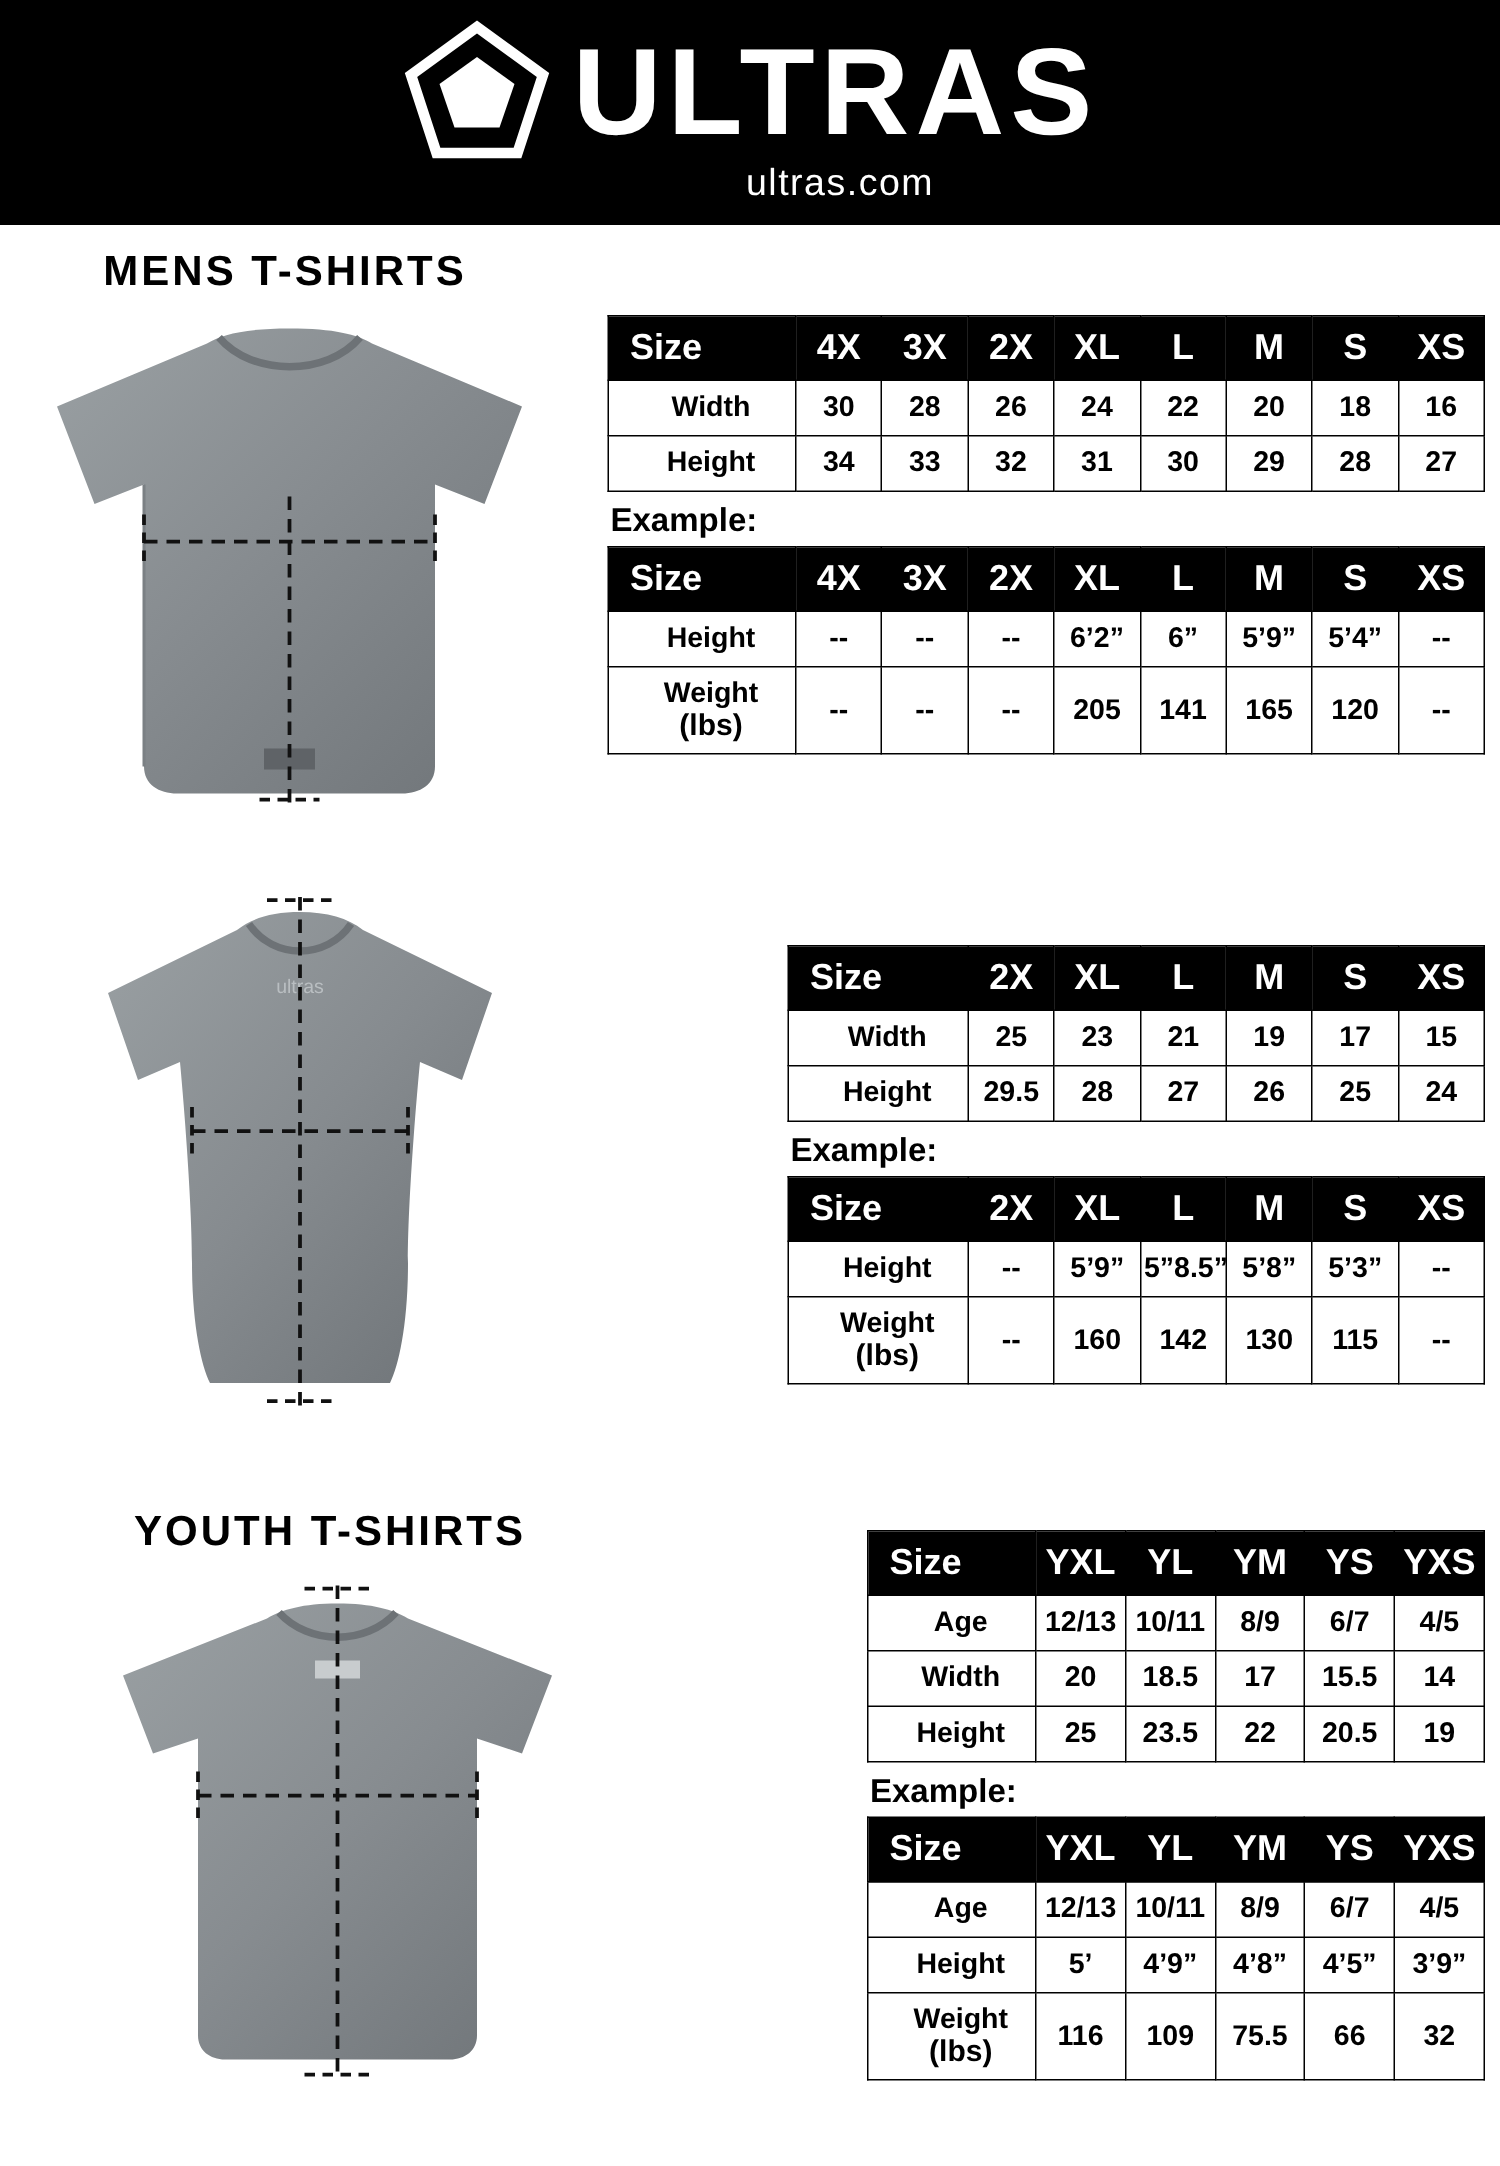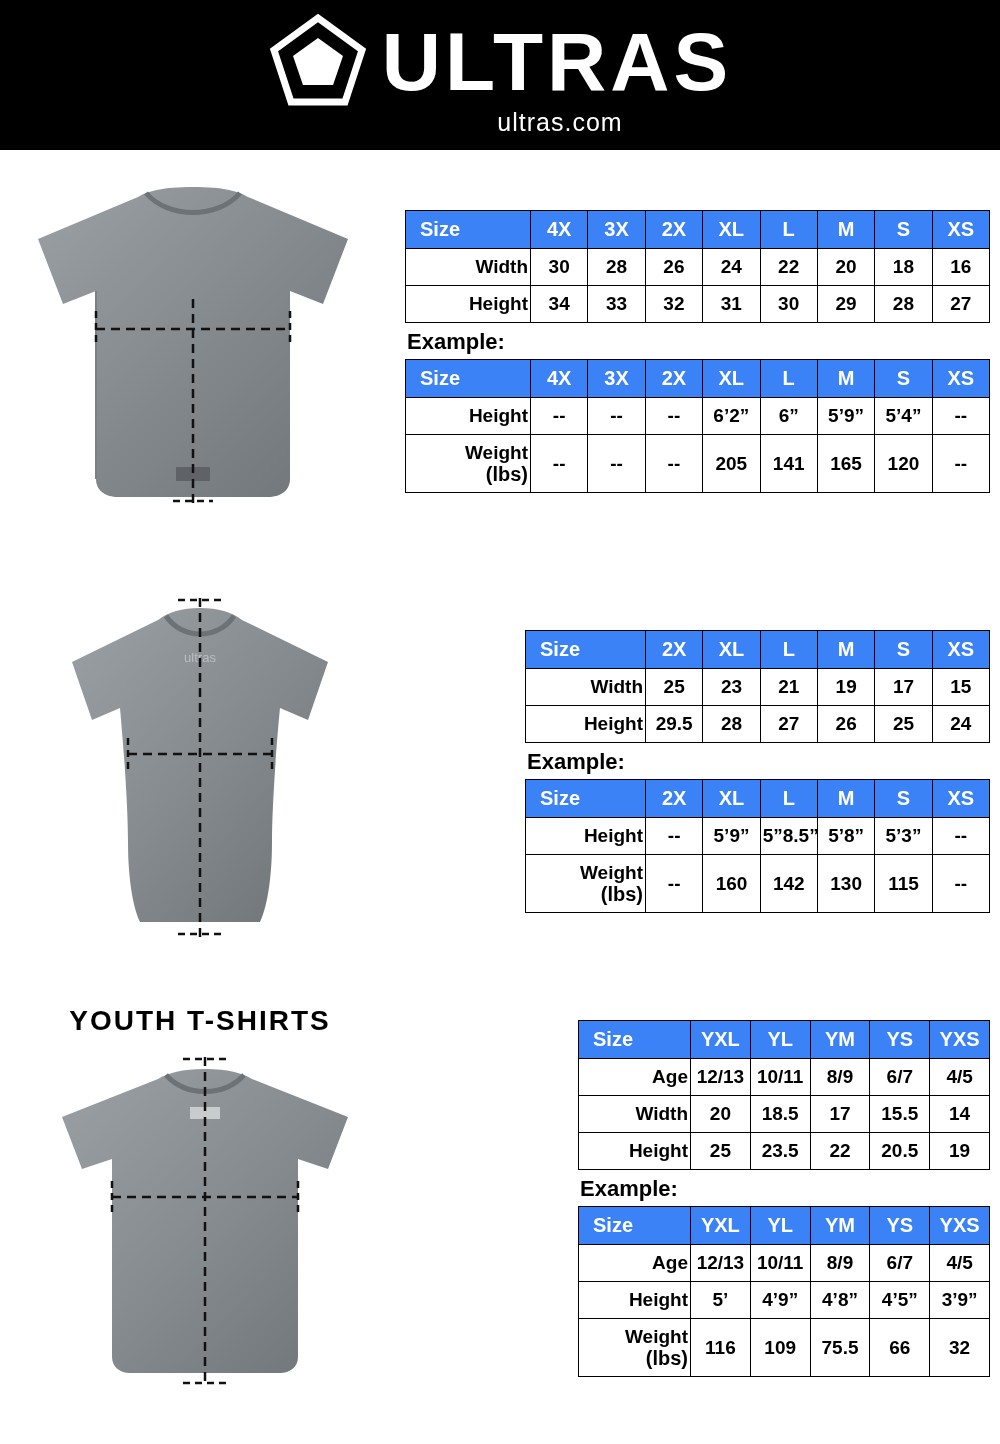--- a/index.html
+++ b/index.html
@@ -73,31 +73,31 @@
   table.size-table th,
   table.size-table td {
     border: 1px solid #000;
     text-align: center;
     font-size: 19px;
     font-weight: bold;
     padding: 7px 2px;
     font-family: "Liberation Sans", sans-serif;
   }
   table.size-table thead th {
-    background: #3b82f6;
+    background: #000000;
     color: #fff;
     border: 1px solid #000;
-    font-size: 20px;
+    font-size: 24px;
   }
   table.size-table thead th.lbl {
     text-align: left;
     padding-left: 14px;
   }
   table.size-table td.lbl {
-    text-align: right;
+    text-align: center;
     padding-left: 14px;
     font-size: 19px;
   }
   table.size-table td.lbl .small {
     display: block;
     font-size: 20px;
     line-height: 1.05;
   }
   .example-label {
     font-size: 22px;
@@ -119,20 +119,21 @@
           <path d="M50 26 L75 44 L65 73 L35 73 L25 44 Z" fill="#ffffff"></path>
         </svg>
       </span>
       <span class="brand-name">ULTRAS</span>
     </div>
     <div class="brand-sub">ultras.com</div>
   </div>
 </div>
 
 <div class="section" style="left:0; top:165px; width:400px;">
+  <div class="sec-title" style="text-align:center; width:380px;">MENS  T-SHIRTS</div>
   <div class="shirt-box" style="margin-top:14px; margin-left:18px;">
     <svg class="shirt-svg" width="350" height="330" viewBox="0 0 350 330">
       <defs>
         <linearGradient id="gm" x1="0" y1="0" x2="1" y2="1">
           <stop offset="0%" stop-color="#9aa0a3"></stop>
           <stop offset="45%" stop-color="#878c90"></stop>
           <stop offset="100%" stop-color="#6f7478"></stop>
         </linearGradient>
       </defs>
       <path d="M120 18 C130 12 145 8 175 8 C205 8 220 12 230 18 L330 60 L305 125 L272 112 L272 300 C272 312 262 318 250 318 L100 318 C88 318 78 312 78 300 L78 112 L45 125 L20 60 Z" fill="url(#gm)"></path>
@@ -317,21 +318,21 @@
           <td>160</td>
           <td>142</td>
           <td>130</td>
           <td>115</td>
           <td>--</td>
         </tr>
       </tbody>
     </table>
 </div>
 
-<div class="section" style="left:0; top:1005px; width:420px;">
+<div class="section" style="left:0; top:1005px; width:420px;padding-left:20px;">
   <div class="sec-title" style="text-align:center; width:400px;">YOUTH  T-SHIRTS</div>
   <div class="shirt-box" style="margin-top:12px; margin-left:40px;">
     <svg class="shirt-svg" width="330" height="340" viewBox="0 0 330 340">
       <defs>
         <linearGradient id="gy" x1="0" y1="0" x2="1" y2="1">
           <stop offset="0%" stop-color="#9aa0a3"></stop>
           <stop offset="50%" stop-color="#878c90"></stop>
           <stop offset="100%" stop-color="#6f7478"></stop>
         </linearGradient>
       </defs>

